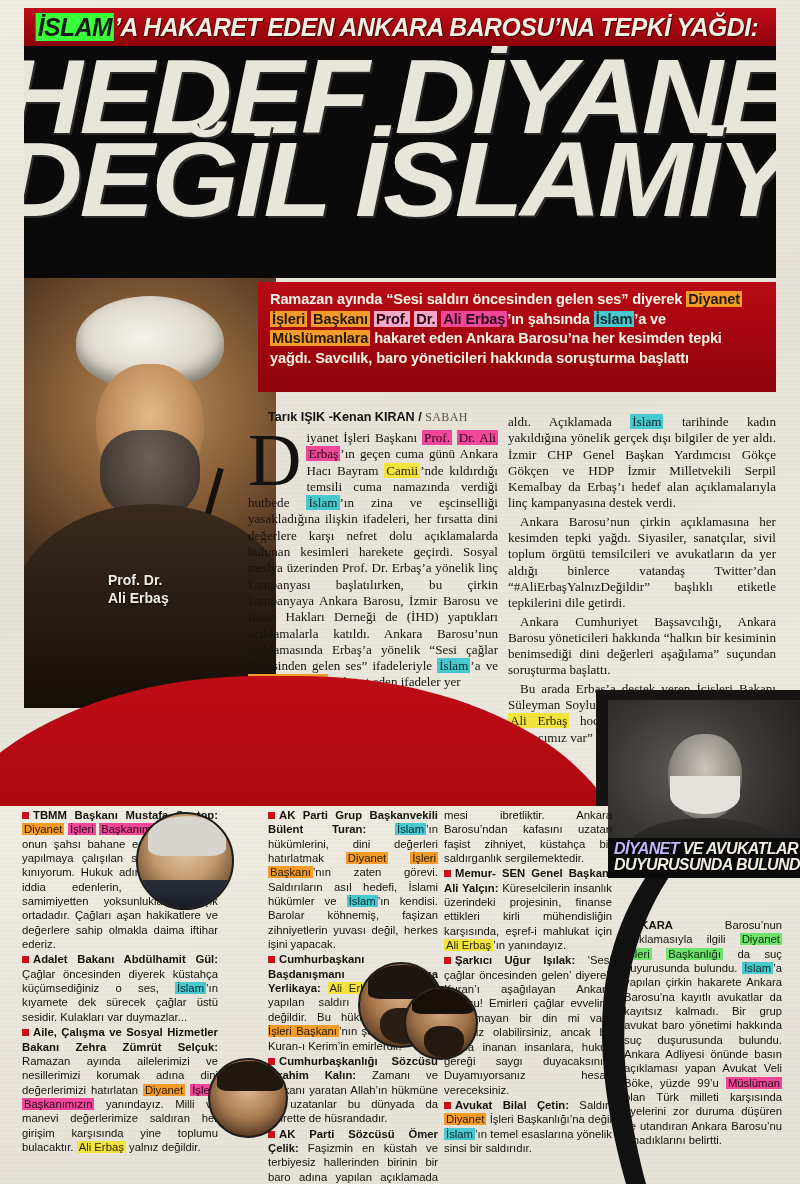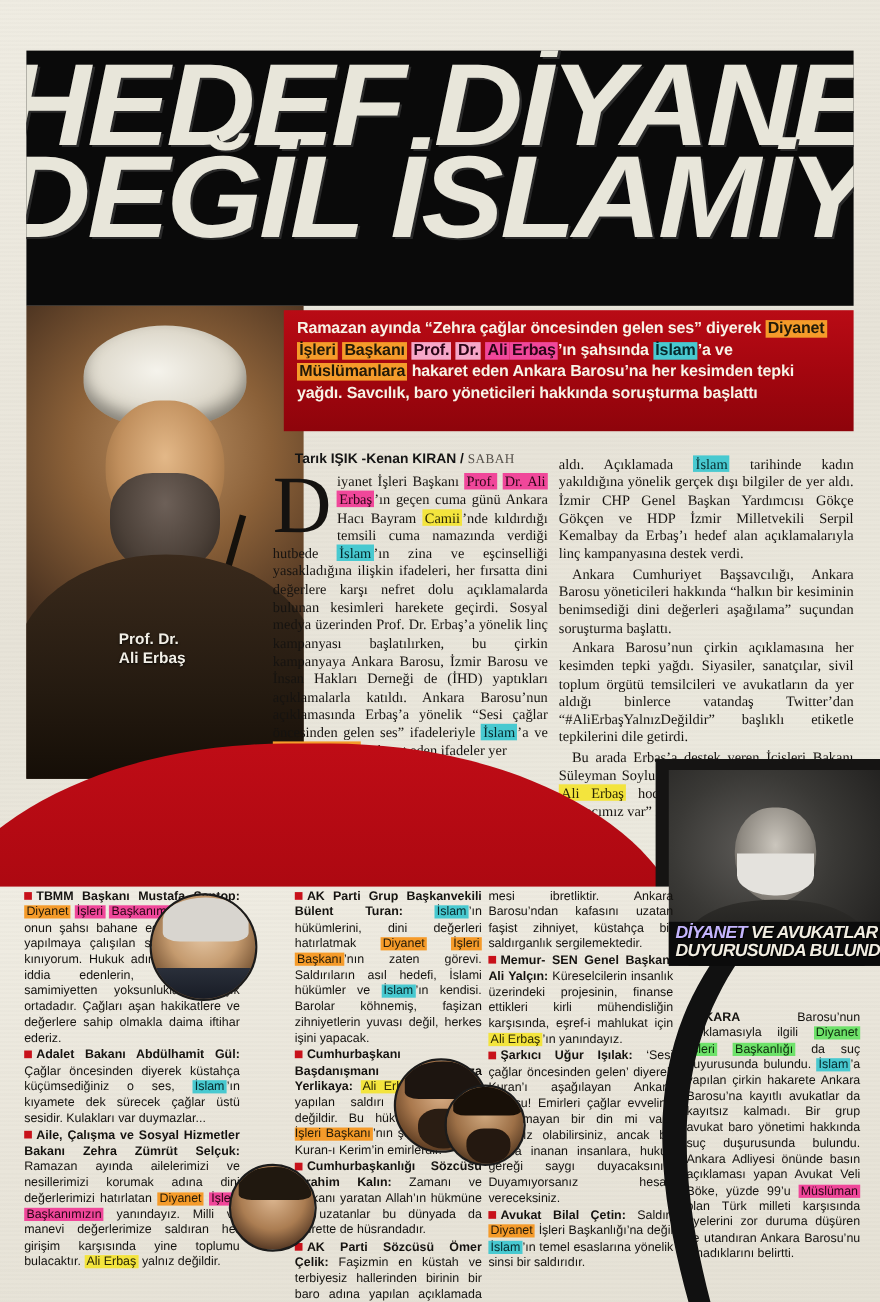--- a/index.html
+++ b/index.html
@@ -267,40 +267,43 @@
   .dark-bg-right {
     position:absolute; left:596px; top:690px; width:204px; height:170px;
     background:#151413; z-index:4;
   }
 </style>
 </head>
 <body>
 
 <div class="page">
 
+  <div class="kicker">
+    <span class="kicker-text"><span class="hl-green-kick">İSLAM</span><span>’A HAKARET EDEN ANKARA BAROSU’NA TEPKİ YAĞDI:</span></span>
+  </div>
 
   <div class="masthead">
     <div class="mast-line l1">HEDEF DİYANET</div>
     <div class="mast-line l2">DEĞİL İSLAMİYET</div>
   </div>
 
   <div class="photo-main">
     <div class="turban"></div>
     <div class="face"></div>
     <div class="beard"></div>
     <div class="mic"></div>
     <div class="robe"></div>
   </div>
   <div class="photo-caption">
     <div>Prof. Dr.</div>
     <div>Ali Erbaş</div>
   </div>
 
   <div class="summary">
-    <p><span>Ramazan ayında “Zehra çağlar öncesinden gelen ses” diyerek</span>
+    <p><span>Ramazan ayında “Sesi saldırı öncesinden gelen ses” diyerek</span>
       <span class="hl-orange">Diyanet</span>
       <span class="hl-orange">İşleri</span>
       <span class="hl-orange">Başkanı</span>
       <span class="hl-pinkL">Prof.</span>
       <span class="hl-pinkL">Dr.</span>
       <span class="hl-pink">Ali</span><span class="hl-pink">Erbaş</span><span>’ın şahsında</span>
       <span class="hl-teal">İslam</span><span>’a ve</span>
       <span class="hl-orange">Müslümanlara</span>
       <span>hakaret eden Ankara Barosu’na her kesimden tepki</span>
       <span>yağdı. Savcılık, baro yöneticileri hakkında soruşturma başlattı</span></p>
@@ -311,22 +314,22 @@
   </div>
 
   <div class="artcol col-l">
     <span class="dropcap">D</span>
     <span class="shape-r"></span>
     <p class="first"><span>iyanet İşleri Başkanı </span><span class="hl-pink">Prof.</span><span> </span><span class="hl-pink">Dr. Ali </span><span class="hl-pink">Erbaş</span><span>’ın geçen cuma günü Ankara Hacı Bayram </span><span class="hl-yellow">Camii</span><span>’nde kıldırdığı temsili cuma namazında verdiği hutbede </span><span class="hl-teal">İslam</span><span>’ın zina ve eşcinselliği yasakladığına ilişkin ifadeleri, her fırsatta dini değerlere karşı nefret dolu açıklamalarda bulunan kesimleri harekete geçirdi. Sosyal medya üzerinden Prof. Dr. Erbaş’a yönelik linç kampanyası başlatılırken, bu çirkin kampanyaya Ankara Barosu, İzmir Barosu ve İnsan Hakları Derneği de (İHD) yaptıkları açıklamalarla katıldı. Ankara Barosu’nun açıklamasında Erbaş’a yönelik “Sesi çağlar öncesinden gelen ses” ifadeleriyle </span><span class="hl-teal">İslam</span><span>’a ve </span><span class="hl-orange">Müslümanlara</span><span> hakaret eden ifadeler yer</span></p>
   </div>
 
   <div class="artcol col-r">
     <p class="first"><span>aldı. Açıklamada </span><span class="hl-teal">İslam</span><span> tarihinde kadın yakıldığına yönelik gerçek dışı bilgiler de yer aldı. İzmir CHP Genel Başkan Yardımcısı Gökçe Gökçen ve HDP İzmir Milletvekili Serpil Kemalbay da Erbaş’ı hedef alan açıklamalarıyla linç kampanyasına destek verdi.</span></p>
+    <p>Ankara Barosu’nun çirkin açıklamasına her kesimden tepki yağdı. Siyasiler, sanatçılar, sivil toplum örgütü temsilcileri ve avukatların da yer aldığı binlerce vatandaş Twitter’dan “#AliErbaşYalnızDeğildir” başlıklı etiketle tepkilerini dile getirdi.</p>
     <p>Ankara Cumhuriyet Başsavcılığı, Ankara Barosu yöneticileri hakkında “halkın bir kesiminin benimsediği dini değerleri aşağılama” suçundan soruşturma başlattı.</p>
-    <p>Ankara Barosu’nun çirkin açıklamasına her kesimden tepki yağdı. Siyasiler, sanatçılar, sivil toplum örgütü temsilcileri ve avukatların da yer aldığı binlerce vatandaş Twitter’dan “#AliErbaşYalnızDeğildir” başlıklı etiketle tepkilerini dile getirdi.</p>
     <p><span>Bu arada Erbaş’a destek veren İçişleri Bakanı Süleyman Soylu da Twitter mesajında “Kısa, net! </span><span class="hl-yellow">Ali Erbaş</span><span> hocamızı seviyoruz. Sözlerine de ihtiyacımız var” ifadesine yer verdi.</span></p>
   </div>
 
   <div class="dark-bg-right"></div>
   <div class="photo-right">
     <div class="pr-head"></div>
     <div class="pr-mask"></div>
     <div class="pr-body"></div>
   </div>
 

